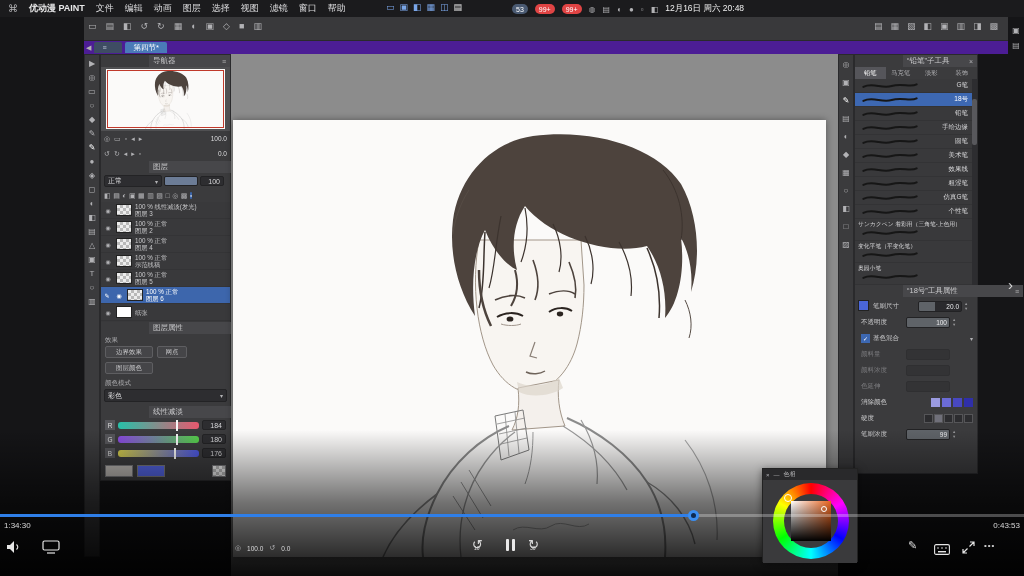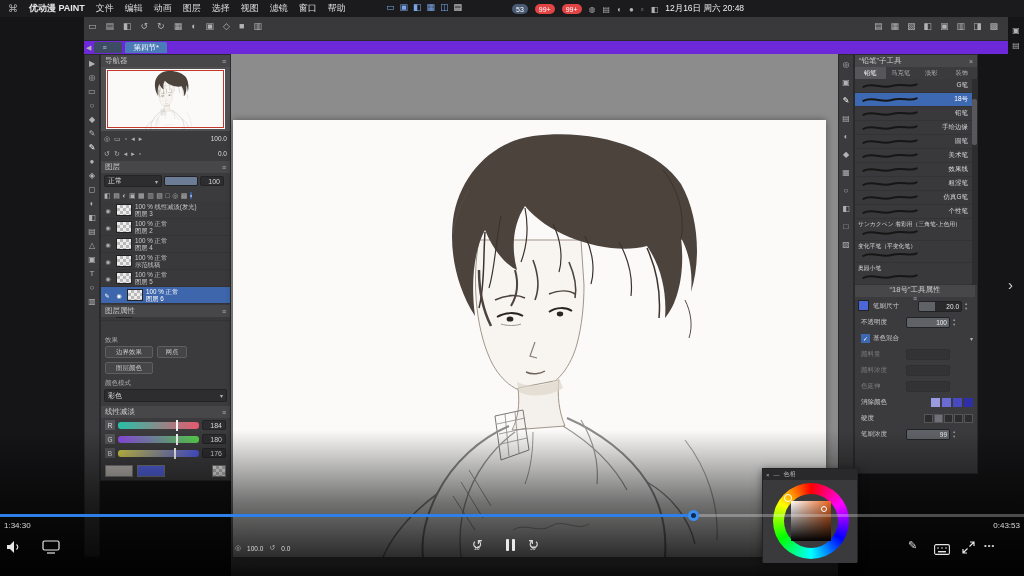--- a/index.html
+++ b/index.html
@@ -9,25 +9,25 @@
   .abs{position:absolute;}
   .ic{display:inline-flex;align-items:center;justify-content:center;color:#b2b2b5;}
   
   #menubar{left:0;top:0;width:1024px;height:17px;background:#1b1b1d;display:flex;align-items:center;gap:11px;padding:0 8px;color:#e9e9ea;font-size:9px;}
   #menubar .mb-app{font-weight:bold;}
   #menubar .mb-item{color:#dedee0;}
   .badge{display:inline-flex;align-items:center;justify-content:center;font-size:7px;color:#fff;border-radius:6px;padding:0 4px;height:10px;}
   
   #toolbar{left:84px;top:17px;width:924px;height:24px;background:#39393b;border-bottom:1px solid #2a2a2c;}
   #apptitle{left:160px;top:0;width:600px;height:24px;line-height:24px;text-align:center;color:#bfbfc1;font-size:8px;}
-  #tabbar{left:84px;top:41px;width:924px;height:13px;background:#6d28d9;display:flex;align-items:center;gap:3px;padding:0 2px;}
+  #tabbar{left:84px;top:41px;width:924px;height:13px;background:#4c1d95;display:flex;align-items:center;gap:3px;padding:0 2px;}
   .doc-tab{height:11px;display:flex;align-items:center;padding:0 8px;font-size:7.5px;border-radius:2px 2px 0 0;}
   
   .panel{background:#3b3b3d;border:1px solid #2a2a2c;}
-  .hdr{display:flex;align-items:center;justify-content:space-between;background:#47474a;color:#cacacc;font-size:7.5px;padding:0 4px;height:12px;}
+  .hdr{display:flex;align-items:center;justify-content:space-between;background:#47474a;color:#cacacc;font-size:7.5px;padding:0 4px;height:12px;margin-left:48px;}
   .chip{display:inline-flex;align-items:center;justify-content:center;background:#454548;border:1px solid #5e5e61;color:#c6c6c8;font-size:6.5px;height:12px;border-radius:2px;padding:0 3px;}
   .dd{display:flex;align-items:center;justify-content:space-between;background:#2d2d30;border:1px solid #232325;color:#d6d6d8;font-size:7px;padding:0 3px;border-radius:2px;}
   .slider{position:relative;background:#2a2a2d;border:1px solid #222224;height:11px;border-radius:2px;overflow:hidden;}
   .slider .fill{position:absolute;left:0;top:0;bottom:0;background:#5f6368;}
   .slider .val{position:absolute;right:2px;top:0;bottom:0;display:flex;align-items:center;color:#ebebed;font-size:6.5px;}
   .checker{background:repeating-conic-gradient(#b9b9b9 0% 25%, #ededed 0% 50%);background-size:6px 6px;}
   .lrow{display:flex;align-items:center;height:17px;border-bottom:1px solid #343436;color:#c9c9cb;padding-left:2px;gap:3px;}
   .lrow.sel{background:#3d66ac;color:#fff;}
   .lrow .meta{display:flex;flex-direction:column;justify-content:center;font-size:6.3px;line-height:7px;overflow:hidden;white-space:nowrap;}
   .brow{display:flex;align-items:center;height:14px;border-bottom:1px solid #333335;padding:0 9px 0 3px;}
@@ -299,21 +299,21 @@
       <div class="lrow">
         <span class="ic" style="width:10px;font-size:6px">◉</span>
         <span style="width:16px;height:12px;border:1px solid #222;background:#fff"></span>
         <span class="meta">
             <span></span>
             <span>纸张</span>
           </span>
       </div>
     </div>
 
-    <div class="hdr abs" style="left:0;top:250px;width:129px;">
+    <div class="hdr abs" style="left:0;top:267px;width:129px;">
       <span>图层属性</span>
       <span class="ic" style="font-size:7px">≡</span>
     </div>
     <div class="abs" style="left:0;top:279px;width:129px;height:44px;">
       <span class="abs" style="left:4px;top:2px;font-size:6.5px;color:#a9a9ac">效果</span>
       <span class="chip abs" style="left:4px;top:12px;width:48px">边界效果</span>
       <span class="chip abs" style="left:56px;top:12px;width:30px">网点</span>
       <span class="chip abs" style="left:4px;top:28px;width:48px">图层颜色</span>
     </div>
     <div class="abs" style="left:0;top:323px;width:129px;height:28px;">
@@ -468,21 +468,21 @@
           <span class="bname">奥园小笔</span>
           <svg class="stroke-svg" viewBox="0 0 68 12">
             <use href="#bstroke"></use>
           </svg>
         </div>
     </div>
     <div class="abs" style="left:117px;top:24px;width:5px;height:206px;background:#2d2d30;">
         <div class="abs" style="left:0;top:20px;width:5px;height:46px;background:#58585c;border-radius:2px;"></div>
       </div>
 
-    <div class="hdr abs" style="left:0;top:230px;width:120px;flex-direction:column;">
+    <div class="hdr abs" style="left:0;top:230px;width:120px;">
       <span>“18号”工具属性</span>
       <span class="ic" style="font-size:7px">≡</span>
     </div>
     <div class="abs" style="left:0;top:242px;width:122px;height:178px;">
       <span class="abs" style="left:3px;top:3px;width:11px;height:11px;background:#4a66d8;border:1px solid #222"></span>
       <div class="prow" style="margin-left:18px">
         <span class="plabel">笔刷尺寸</span>
         <span class="slider" style="width:44px">
             <span class="fill" style="width:38%"></span>
             <span class="val">20.0</span>

